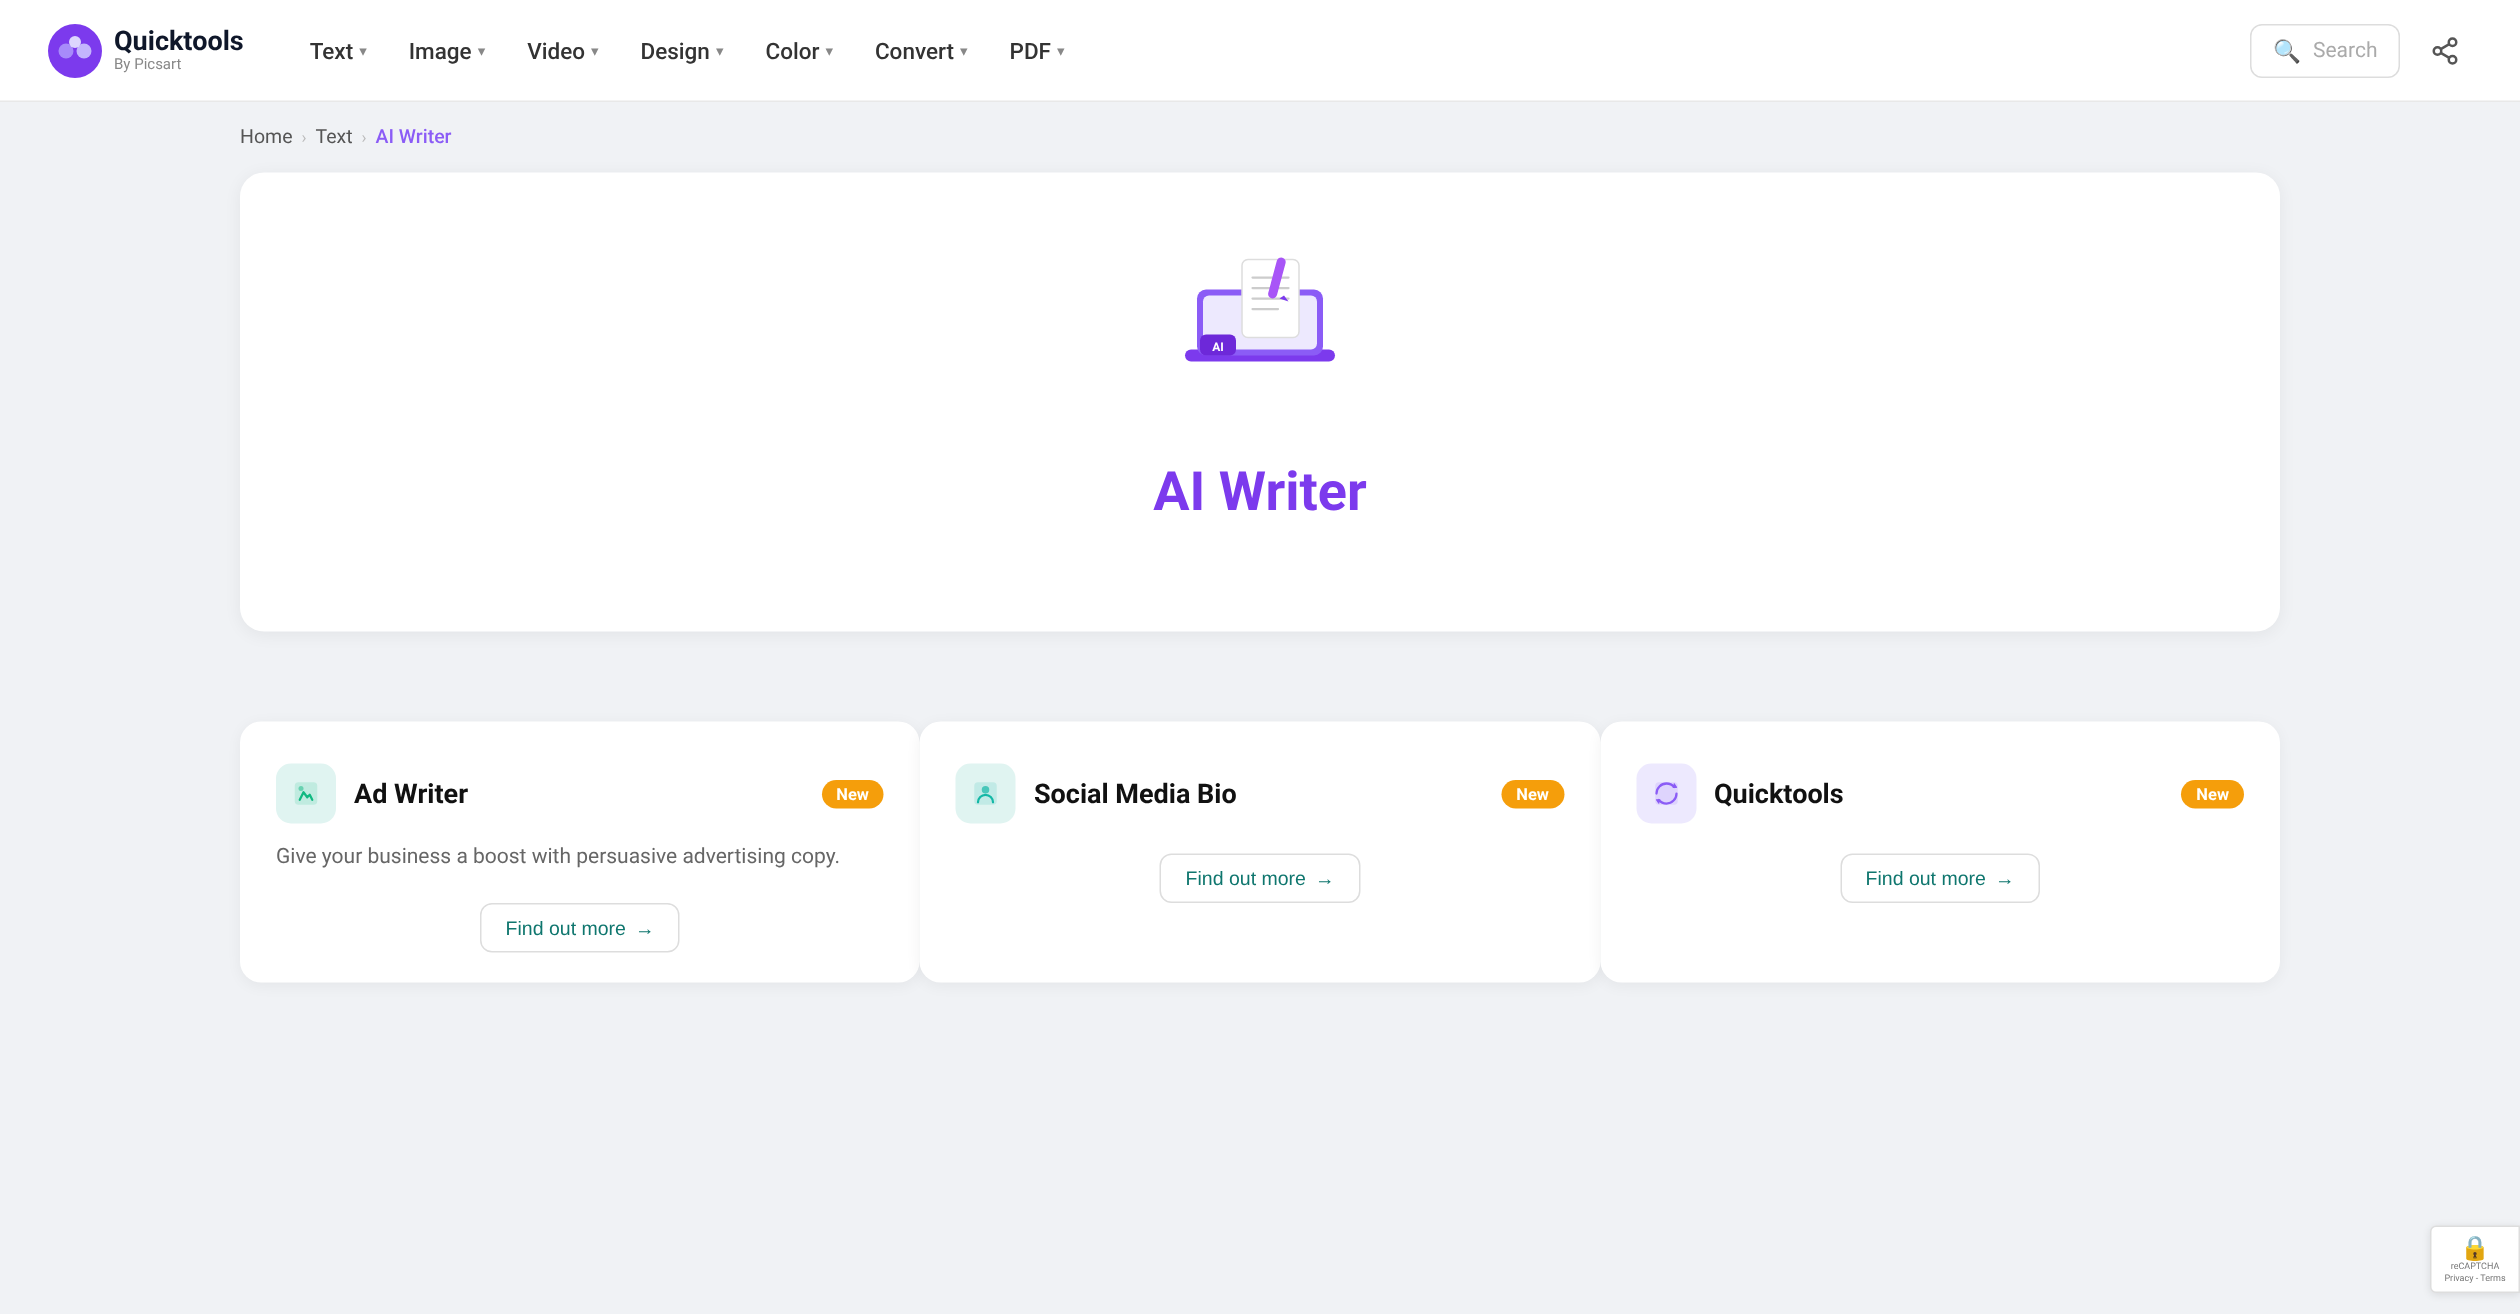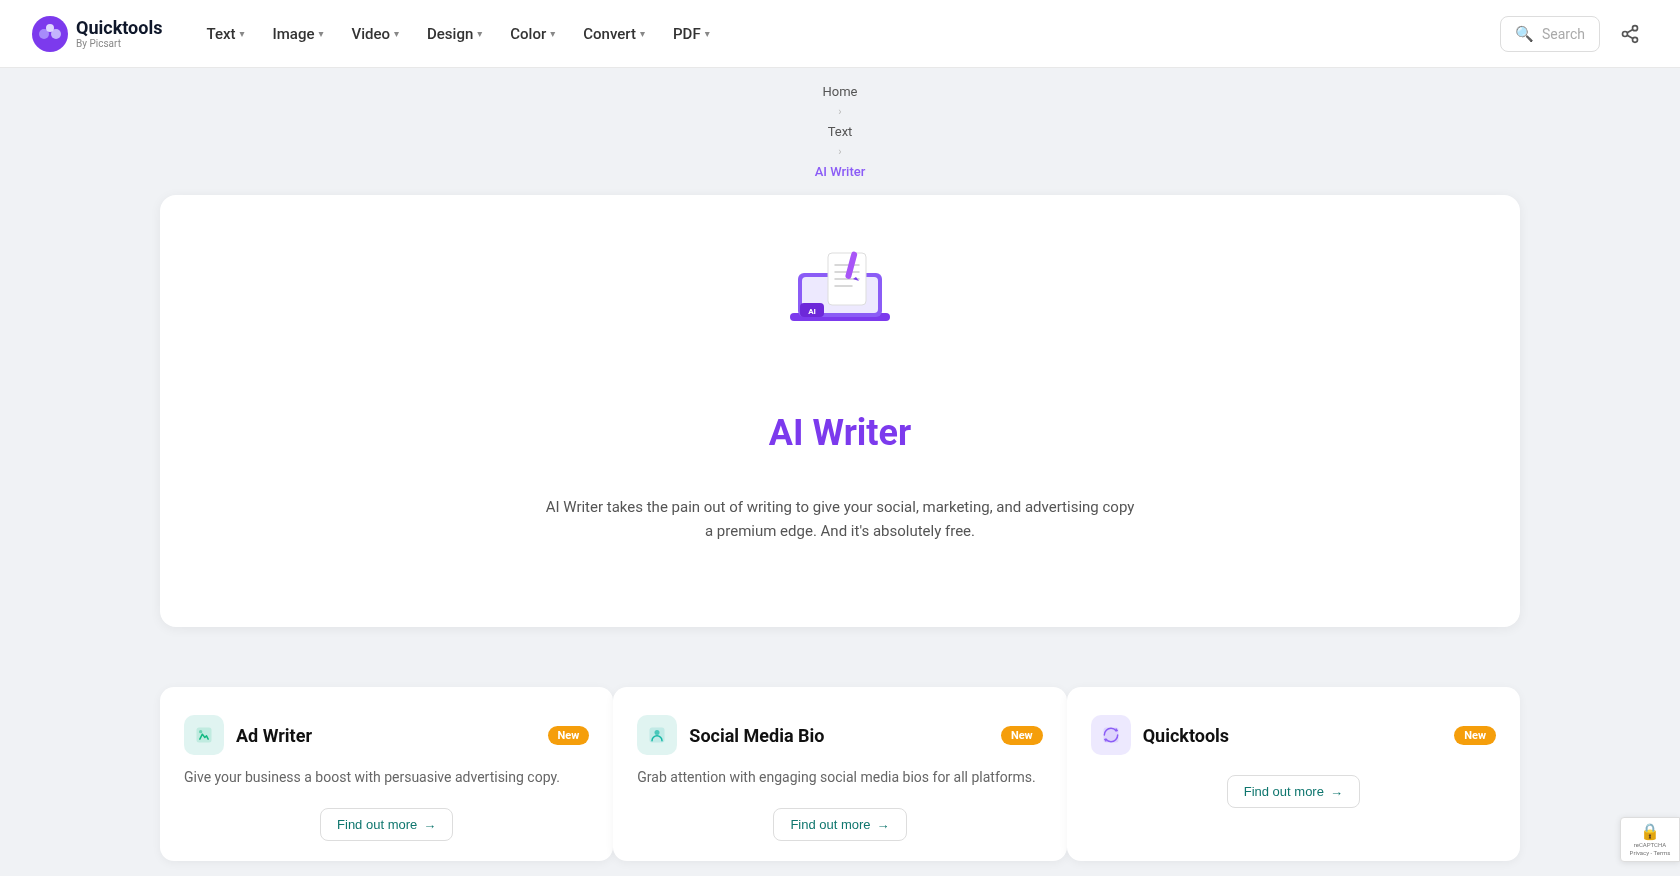--- a/index.html
+++ b/index.html
@@ -92,40 +92,38 @@
     }
 
     
     .breadcrumb {
       display: flex;
       align-items: center;
       gap: 6px;
       padding: 16px 160px;
       font-size: 13px;
       color: #666;
-      flex-direction: column;
     }
     .breadcrumb-sep { color: #bbb; font-size: 11px; }
     .breadcrumb-link { color: #555; cursor: pointer; }
     .breadcrumb-current { color: #8b5cf6; font-weight: 500; }
 
     
     .hero-section {
       padding: 0 160px 40px;
     }
     .hero-card {
       background: #fff;
       border-radius: 16px;
-      padding: 48px 24px 84px;
+      padding: 48px 24px 56px;
       display: flex;
       flex-direction: column;
       align-items: center;
       text-align: center;
       box-shadow: 0 2px 12px rgba(0,0,0,0.06);
-      gap: 25px;
     }
     .hero-illustration {
       width: 120px;
       height: 120px;
       margin-bottom: 24px;
     }
     .hero-title {
       font-size: 36px;
       font-weight: 700;
       color: #7c3aed;
@@ -328,21 +326,20 @@
       <line x1="55" y1="43" x2="72" y2="43" stroke="#ccc" stroke-width="1.5" stroke-linecap="round"></line>
 
       <rect x="72" y="8" width="6" height="28" rx="3" fill="#a855f7" transform="rotate(15 72 8)"></rect>
       <polygon points="76,34 79,38 73,36" fill="#7c3aed"></polygon>
 
       <rect x="20" y="60" width="24" height="14" rx="4" fill="#6d28d9"></rect>
       <text x="32" y="71" text-anchor="middle" font-size="8" font-weight="bold" fill="white">AI</text>
     </svg>
 
     <h1 class="hero-title">AI Writer</h1>
-    <p class="hero-desc">AI Writer takes the pain out of writing to give your social, marketing, and advertising copy a premium edge. And it's absolutely free.</p>
   </div>
 </section>
 
 <section class="tools-section">
   <div class="tools-grid">
 
     <div class="tool-card">
       <div class="tool-header">
         <div class="tool-header-left">
           <div class="tool-icon-wrap teal">
@@ -370,21 +367,20 @@
             <svg width="20" height="20" viewBox="0 0 24 24">
               <rect x="3" y="3" width="18" height="18" rx="3" fill="#14b8a6" opacity="0.15"></rect>
               <circle cx="12" cy="9" r="3" fill="#14b8a6" opacity="0.7"></circle>
               <path d="M6 19c0-3.3 2.7-6 6-6s6 2.7 6 6" stroke="#14b8a6" stroke-width="1.8" fill="none" stroke-linecap="round"></path>
             </svg>
           </div>
           <span class="tool-name">Social Media Bio</span>
         </div>
         <span class="badge-new">New</span>
       </div>
-      <p class="tool-desc">Grab attention with engaging social media bios for all platforms.</p>
       <button class="find-out-btn">
         <span>Find out more</span>
         <span>→</span>
       </button>
     </div>
 
     <div class="tool-card">
       <div class="tool-header">
         <div class="tool-header-left">
           <div class="tool-icon-wrap purple">

